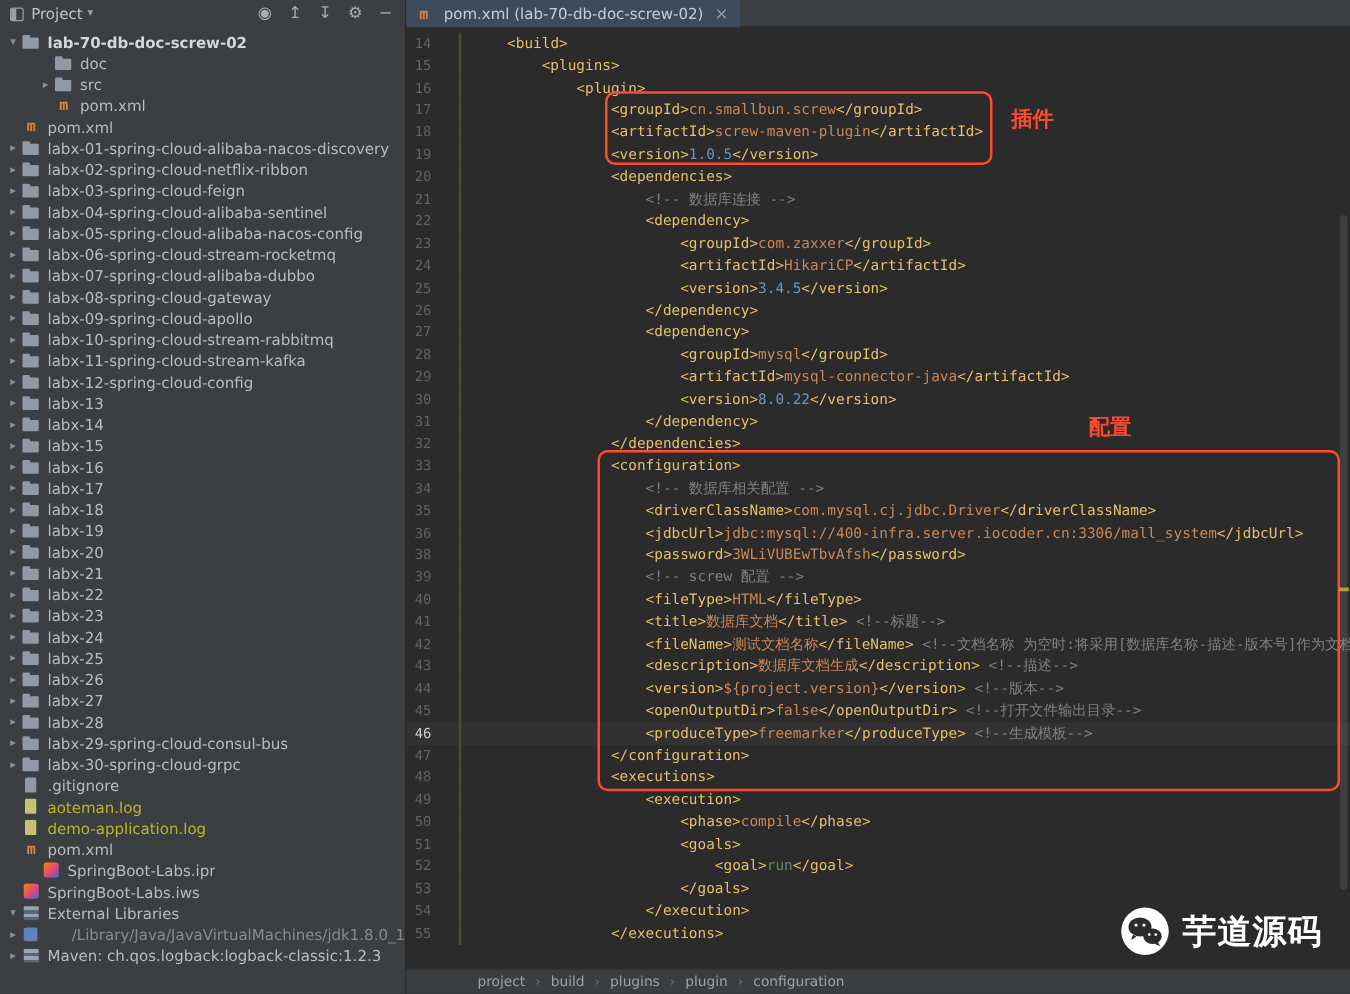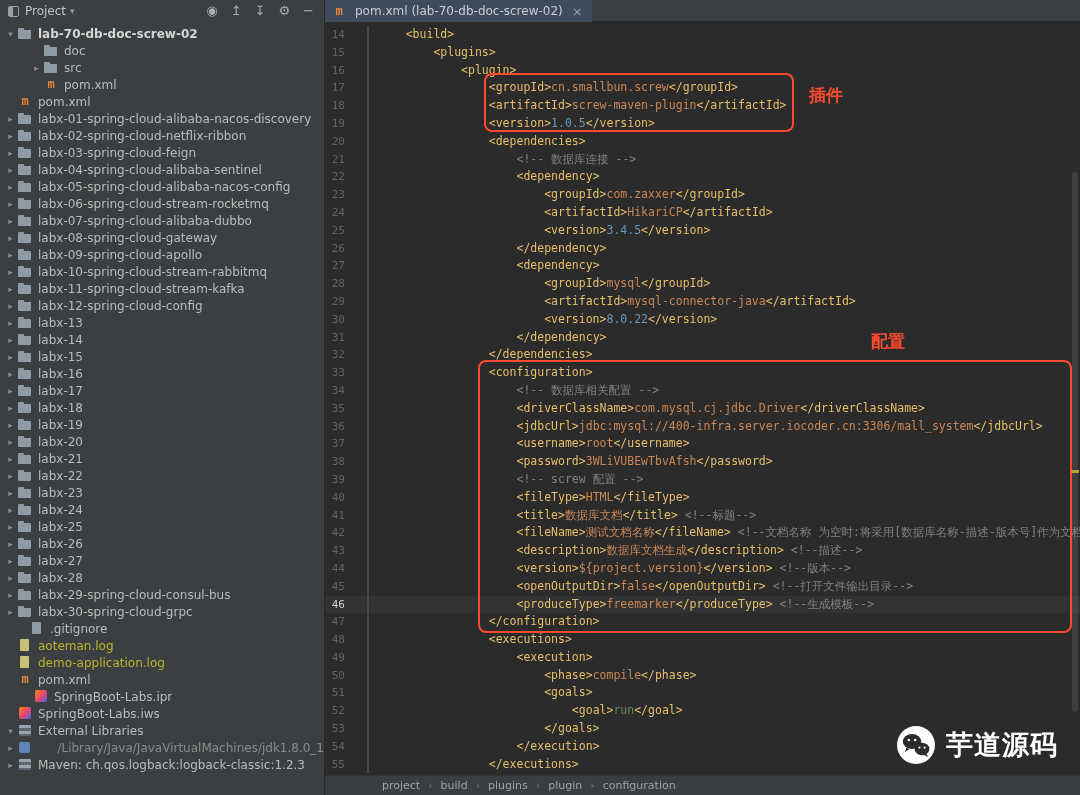--- a/index.html
+++ b/index.html
@@ -266,21 +266,21 @@
         <div class="trow" style="padding-left: 4px;">
           <span class="chev">▸</span>
           <span class="ticon i-folder"></span>
           <span class="tlabel">labx-29-spring-cloud-consul-bus</span>
         </div>
         <div class="trow" style="padding-left: 4px;">
           <span class="chev">▸</span>
           <span class="ticon i-folder"></span>
           <span class="tlabel">labx-30-spring-cloud-grpc</span>
         </div>
-        <div class="trow" style="padding-left: 16px;">
+        <div class="trow" style="padding-left: 4px;">
           <span class="chev"></span>
           <span class="ticon i-git"></span>
           <span class="tlabel">.gitignore</span>
         </div>
         <div class="trow unv" style="padding-left: 4px;">
           <span class="chev"></span>
           <span class="ticon i-log"></span>
           <span class="tlabel">aoteman.log</span>
         </div>
         <div class="trow unv" style="padding-left: 4px;">
@@ -348,21 +348,20 @@
         <div class="cline"><span class="lnum">27</span><span class="vcs"></span><span class="ctext" style="padding-left: 20ch;"><span class="tk-t">&lt;dependency&gt;</span></span></div>
         <div class="cline"><span class="lnum">28</span><span class="vcs"></span><span class="ctext" style="padding-left: 24ch;"><span class="tk-t">&lt;groupId&gt;</span><span class="tk-v">mysql</span><span class="tk-t">&lt;/groupId&gt;</span></span></div>
         <div class="cline"><span class="lnum">29</span><span class="vcs"></span><span class="ctext" style="padding-left: 24ch;"><span class="tk-t">&lt;artifactId&gt;</span><span class="tk-v">mysql-connector-java</span><span class="tk-t">&lt;/artifactId&gt;</span></span></div>
         <div class="cline"><span class="lnum">30</span><span class="vcs"></span><span class="ctext" style="padding-left: 24ch;"><span class="tk-t">&lt;version&gt;</span><span class="tk-n">8.0.22</span><span class="tk-t">&lt;/version&gt;</span></span></div>
         <div class="cline"><span class="lnum">31</span><span class="vcs"></span><span class="ctext" style="padding-left: 20ch;"><span class="tk-t">&lt;/dependency&gt;</span></span></div>
         <div class="cline"><span class="lnum">32</span><span class="vcs"></span><span class="ctext" style="padding-left: 16ch;"><span class="tk-t">&lt;/dependencies&gt;</span></span></div>
         <div class="cline"><span class="lnum">33</span><span class="vcs"></span><span class="ctext" style="padding-left: 16ch;"><span class="tk-t">&lt;configuration&gt;</span></span></div>
         <div class="cline"><span class="lnum">34</span><span class="vcs"></span><span class="ctext" style="padding-left: 20ch;"><span class="tk-c">&lt;!-- 数据库相关配置 --&gt;</span></span></div>
         <div class="cline"><span class="lnum">35</span><span class="vcs"></span><span class="ctext" style="padding-left: 20ch;"><span class="tk-t">&lt;driverClassName&gt;</span><span class="tk-v">com.mysql.cj.jdbc.Driver</span><span class="tk-t">&lt;/driverClassName&gt;</span></span></div>
         <div class="cline"><span class="lnum">36</span><span class="vcs"></span><span class="ctext" style="padding-left: 20ch;"><span class="tk-t">&lt;jdbcUrl&gt;</span><span class="tk-v">jdbc:mysql://400-infra.server.iocoder.cn:3306/mall_system</span><span class="tk-t">&lt;/jdbcUrl&gt;</span></span></div>
-        <div class="cline"><span class="lnum">37</span><span class="vcs"></span><span class="ctext" style="padding-left: 20ch;"><span class="tk-t">&lt;username&gt;</span><span class="tk-v">root</span><span class="tk-t">&lt;/username&gt;</span></span></div>
         <div class="cline"><span class="lnum">38</span><span class="vcs"></span><span class="ctext" style="padding-left: 20ch;"><span class="tk-t">&lt;password&gt;</span><span class="tk-v">3WLiVUBEwTbv</span><span class="tk-w">Afsh</span><span class="tk-t">&lt;/password&gt;</span></span></div>
         <div class="cline"><span class="lnum">39</span><span class="vcs"></span><span class="ctext" style="padding-left: 20ch;"><span class="tk-c">&lt;!-- screw 配置 --&gt;</span></span></div>
         <div class="cline"><span class="lnum">40</span><span class="vcs"></span><span class="ctext" style="padding-left: 20ch;"><span class="tk-t">&lt;fileType&gt;</span><span class="tk-v">HTML</span><span class="tk-t">&lt;/fileType&gt;</span></span></div>
         <div class="cline"><span class="lnum">41</span><span class="vcs"></span><span class="ctext" style="padding-left: 20ch;"><span class="tk-t">&lt;title&gt;</span><span class="tk-v">数据库文档</span><span class="tk-t">&lt;/title&gt;</span><span class="tk-c"> &lt;!--标题--&gt;</span></span></div>
         <div class="cline"><span class="lnum">42</span><span class="vcs"></span><span class="ctext" style="padding-left: 20ch;"><span class="tk-t">&lt;fileName&gt;</span><span class="tk-v">测试文档名称</span><span class="tk-t">&lt;/fileName&gt;</span><span class="tk-c"> &lt;!--文档名称 为空时:将采用[数据库名称-描述-版本号]作为文档名称--&gt;</span></span></div>
         <div class="cline"><span class="lnum">43</span><span class="vcs"></span><span class="ctext" style="padding-left: 20ch;"><span class="tk-t">&lt;description&gt;</span><span class="tk-v">数据库文档生成</span><span class="tk-t">&lt;/description&gt;</span><span class="tk-c"> &lt;!--描述--&gt;</span></span></div>
         <div class="cline"><span class="lnum">44</span><span class="vcs"></span><span class="ctext" style="padding-left: 20ch;"><span class="tk-t">&lt;version&gt;</span><span class="tk-v">${project.version}</span><span class="tk-t">&lt;/version&gt;</span><span class="tk-c"> &lt;!--版本--&gt;</span></span></div>
         <div class="cline"><span class="lnum">45</span><span class="vcs"></span><span class="ctext" style="padding-left: 20ch;"><span class="tk-t">&lt;openOutputDir&gt;</span><span class="tk-v">false</span><span class="tk-t">&lt;/openOutputDir&gt;</span><span class="tk-c"> &lt;!--打开文件输出目录--&gt;</span></span></div>
         <div class="cline current"><span class="lnum">46</span><span class="vcs"></span><span class="ctext" style="padding-left: 20ch;"><span class="tk-t">&lt;produceType&gt;</span><span class="tk-v">freemarker</span><span class="tk-t">&lt;/produceType&gt;</span><span class="tk-c"> &lt;!--生成模板--&gt;</span></span></div>
         <div class="cline"><span class="lnum">47</span><span class="vcs"></span><span class="ctext" style="padding-left: 16ch;"><span class="tk-t">&lt;/configuration&gt;</span></span></div>

